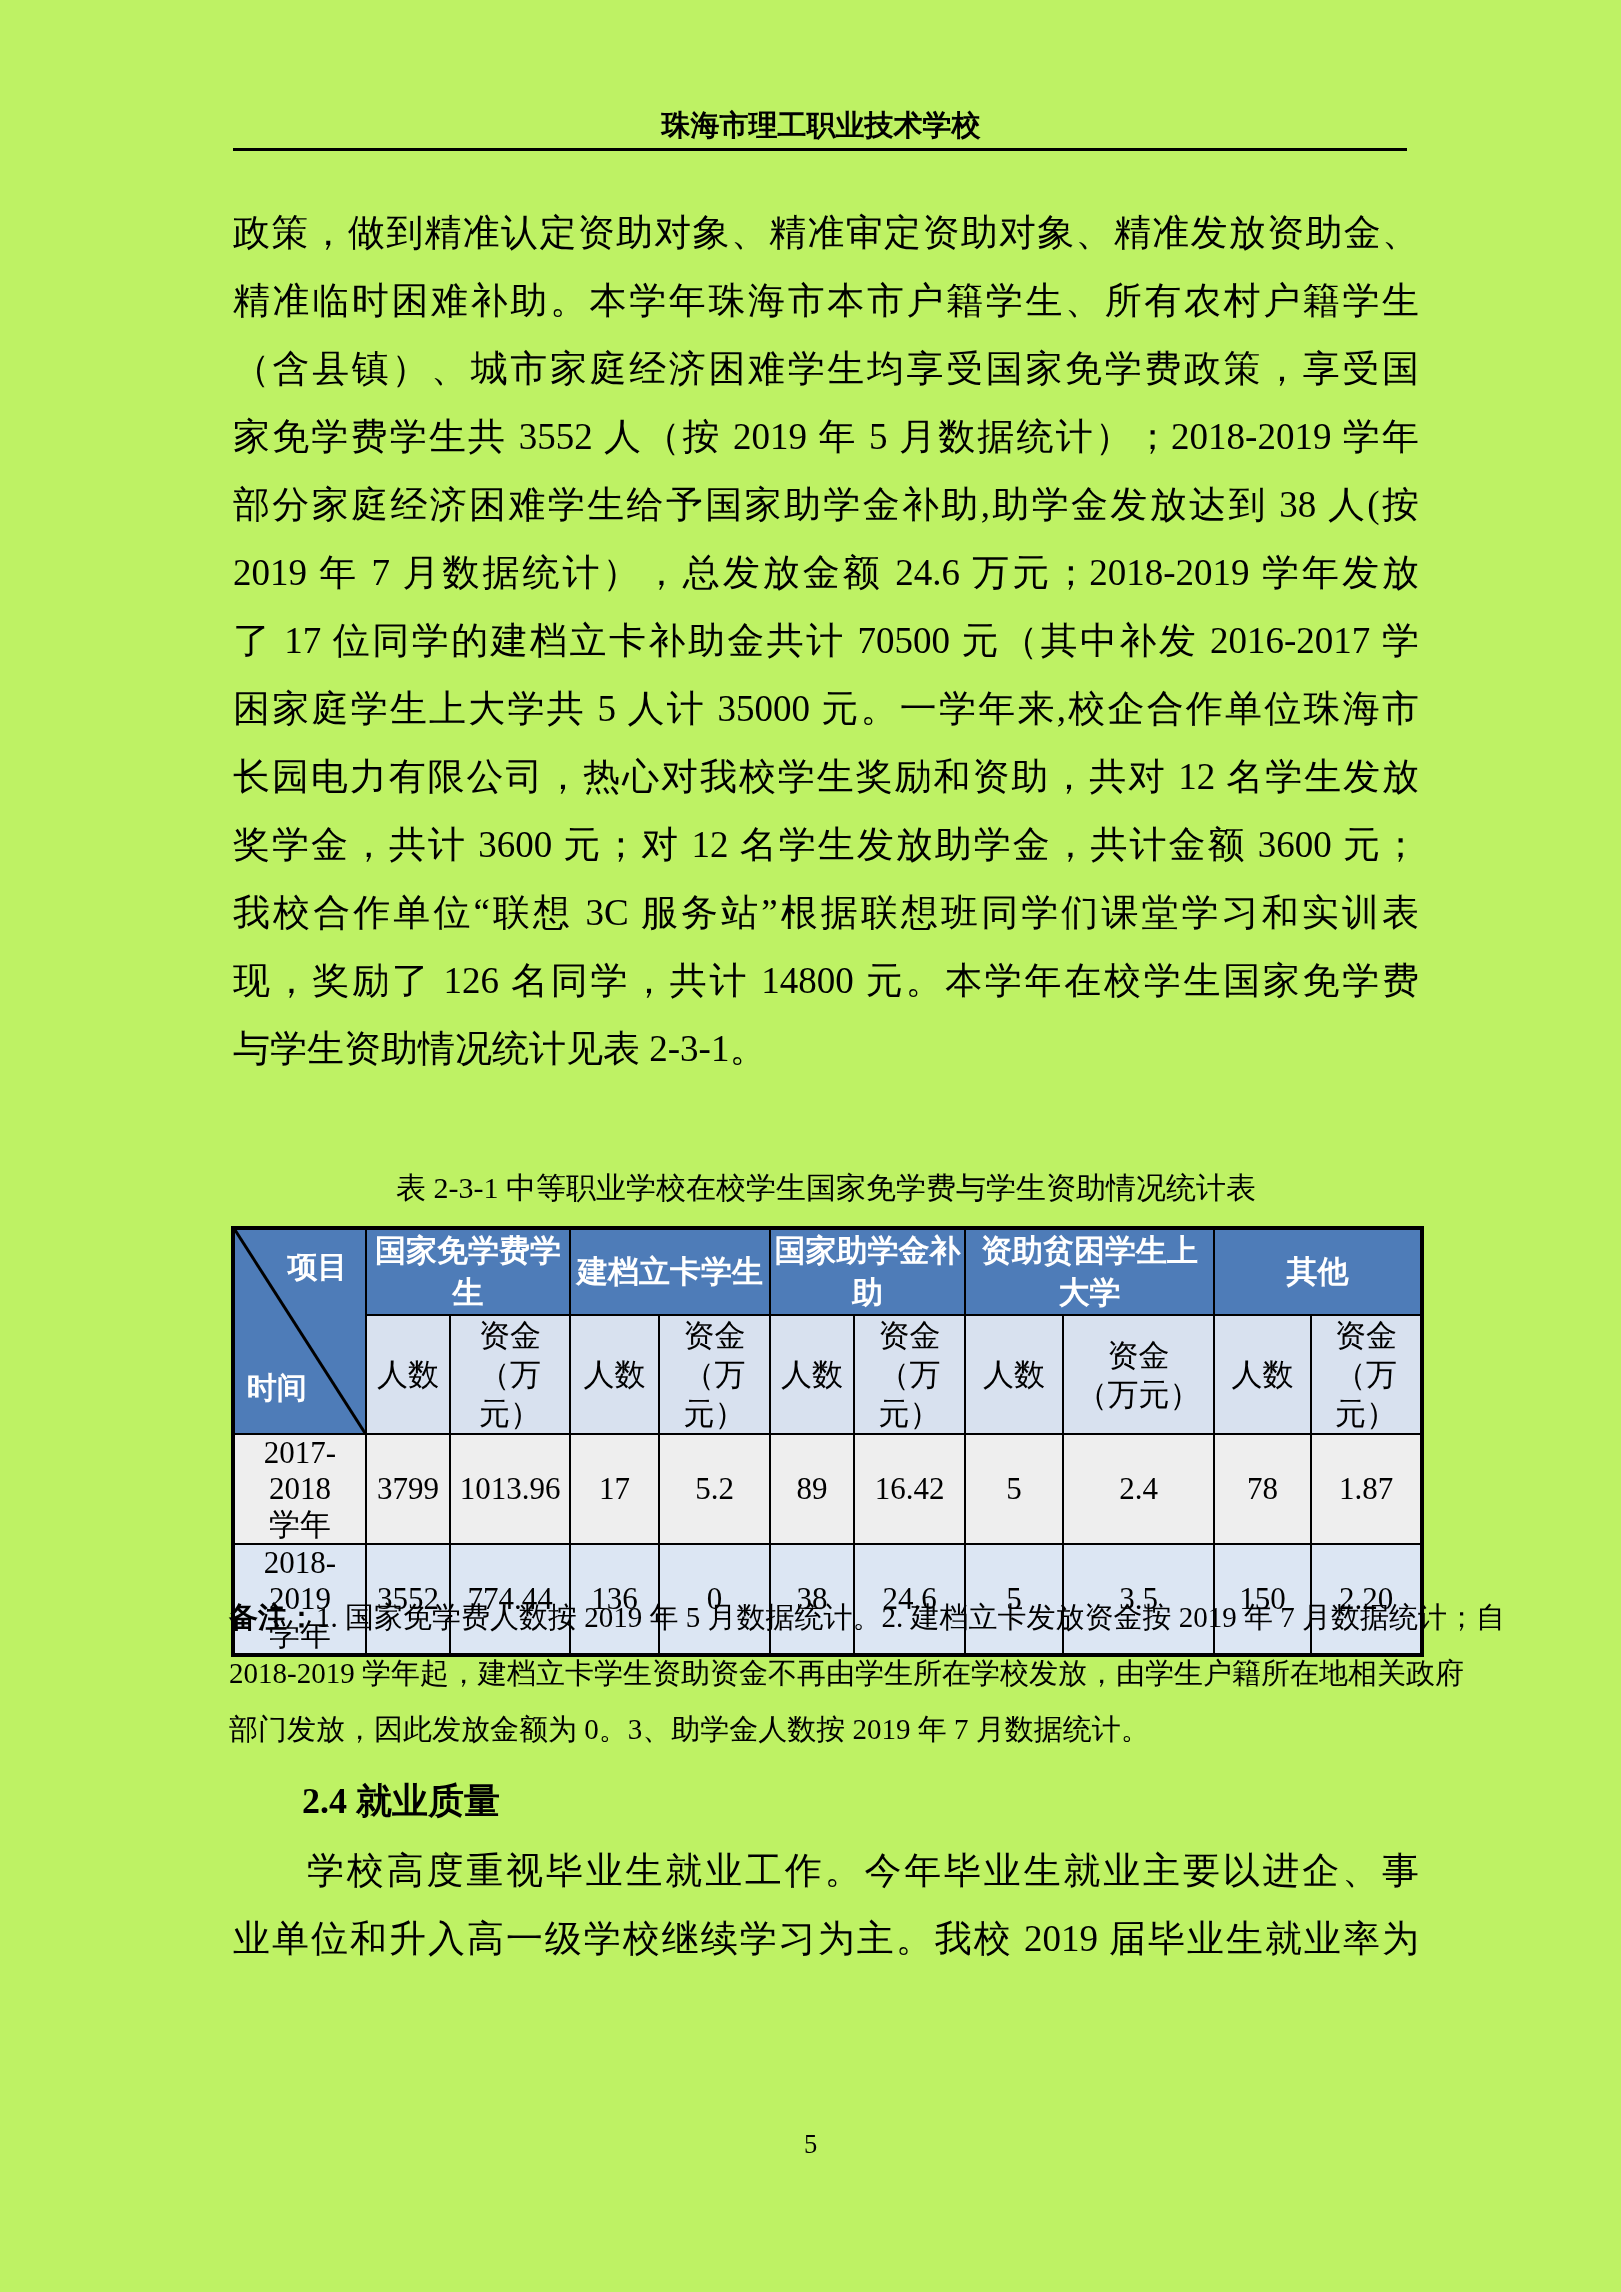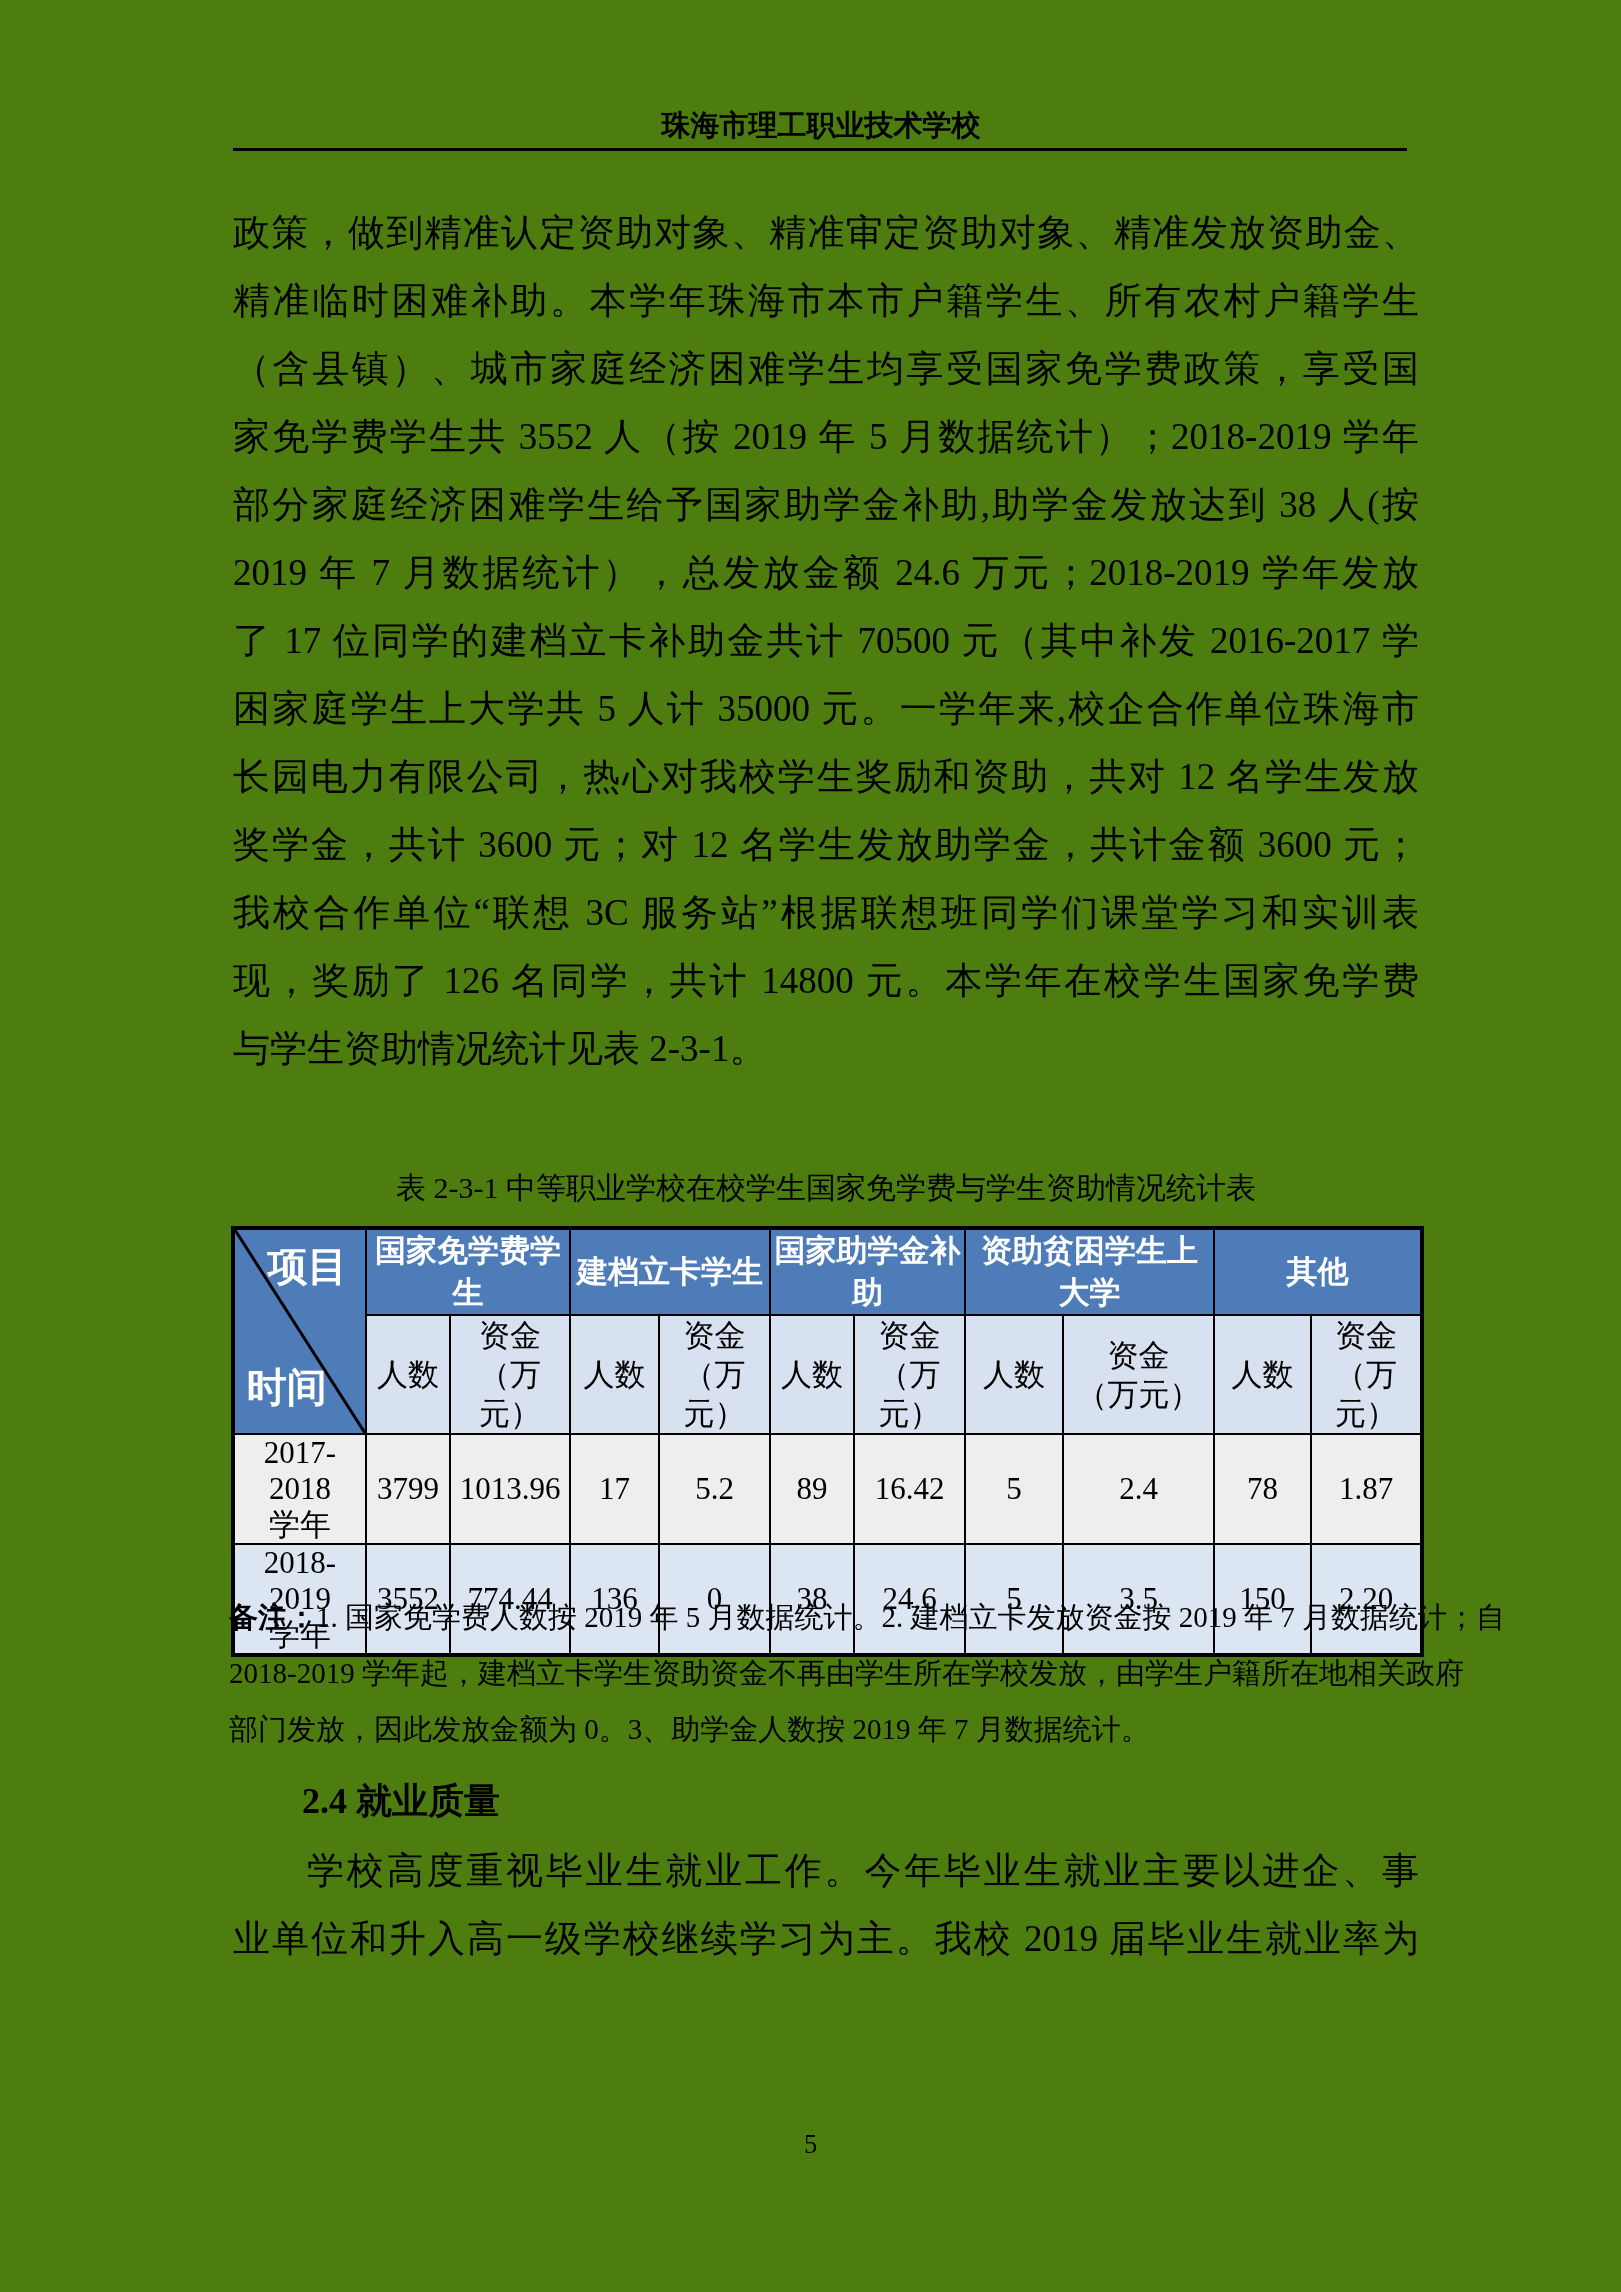--- a/index.html
+++ b/index.html
@@ -1,17 +1,17 @@
 <!DOCTYPE html>
 <html><head>
 <meta charset="utf-8">
 <style>
   html,body{margin:0;padding:0;background:#888;}
   .page{
-    position:relative;width:1621px;height:2293px;background:#4d7c0f;
+    position:relative;width:1621px;height:2293px;background:#bef264;
     font-family:"Liberation Serif","DejaVu Serif",serif;color:#000;
     margin:0 auto;overflow:hidden;
   }
   .doc-header{position:absolute;left:233px;top:104px;width:1176px;height:43px;
     line-height:43px;text-align:center;font-size:29px;font-weight:bold;}
   .header-rule{position:absolute;left:233px;top:148px;width:1174px;height:0;
     border-top:3.9px solid #000;}
   .para1{position:absolute;left:233px;top:199px;width:1186px;}
   .para2{position:absolute;left:233px;top:1837px;width:1186px;}
   .bline{height:68px;line-height:68px;font-size:37px;white-space:nowrap;
@@ -20,21 +20,21 @@
   .bline.indent2{text-indent:74px;}
   .caption{position:absolute;left:233px;top:1162px;width:1186px;height:51px;
     line-height:51px;font-size:30px;text-align:center;}
   .stat-table{position:absolute;left:231px;top:1226px;width:1189px;
     border-collapse:collapse;table-layout:fixed;border:4.9px solid #000;}
   .stat-table td{border:2.9px solid #000;text-align:center;vertical-align:middle;
     padding:0;font-size:31px;}
   .th-group{background:#4E7CB8;color:#fff;font-weight:bold;font-size:31px;}
   .th-sub{background:#D8E1EF;font-size:29px;line-height:39px;white-space:pre-line;}
   .corner{background:#4E7CB8;position:relative;}
-  .corner .lbl{position:absolute;color:#fff;font-weight:bold;font-size:40px;line-height:33px;}
+  .corner .lbl{position:absolute;color:#fff;font-weight:bold;font-size:30px;line-height:33px;}
   .corner .lbl-top{top:19.6px;right:17.6px;}
   .corner .lbl-bottom{bottom:29px;left:11.8px;}
   .row-gray td{background:#EEEEEE;}
   .row-blue td{background:#DCE6F3;}
   .period{white-space:pre-line;line-height:36px;font-size:30px;}
   .notes{position:absolute;left:229px;top:1589px;width:1186px;}
   .nline{height:56px;line-height:56px;font-size:29px;white-space:nowrap;
     text-align:justify;text-align-last:justify;}
   .nline.lastline{text-align-last:left;}
   .nlabel{font-weight:bold;}

